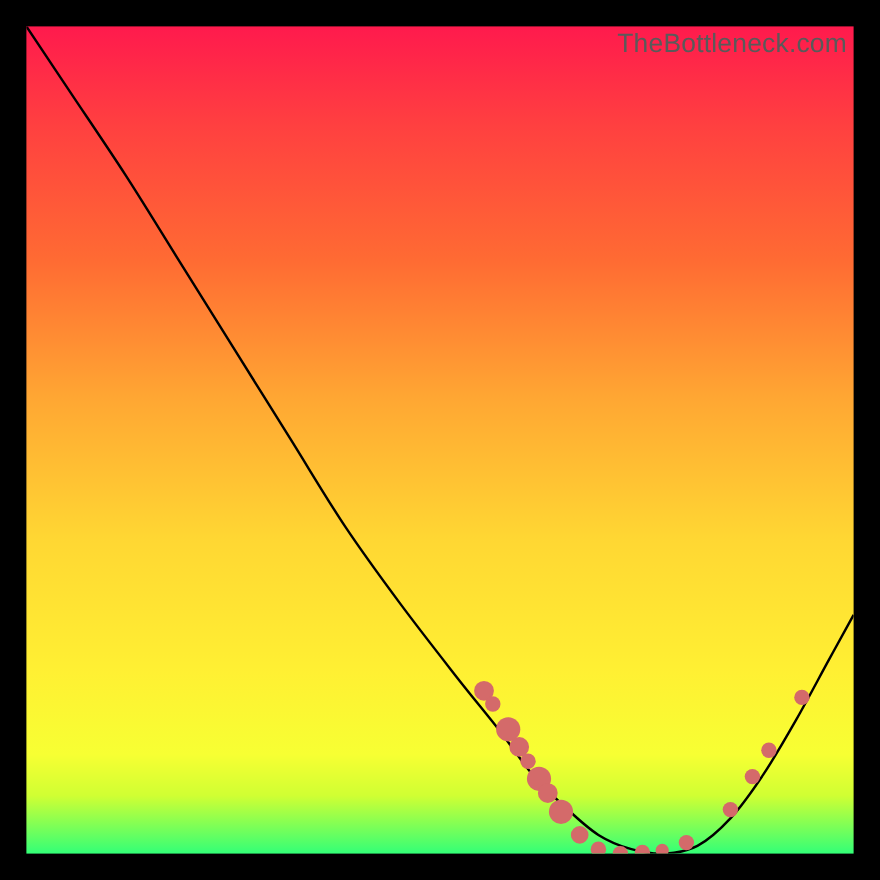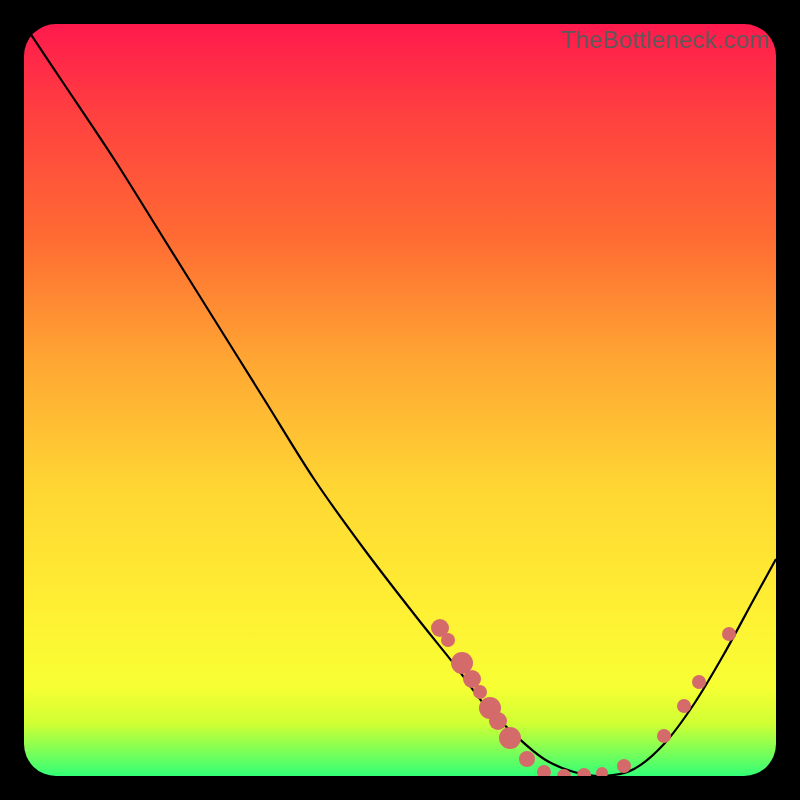--- a/index.html
+++ b/index.html
@@ -23,21 +23,20 @@
       #ff4040 12%,
       #ff6a33 28%,
       #ffa733 45%,
       #ffd733 62%,
       #fff033 78%,
       #f7ff33 88%,
       #d0ff33 93%,
       #33ff77 100%
     );
     box-sizing: border-box;
-    border-radius: 32px;
   }
   .watermark {
     position: absolute;
     top: 2px;
     right: 6px;
     font-size: 24px;
     font-weight: 500;
     color: #5a5a5a;
     letter-spacing: 0.2px;
     user-select: none;

